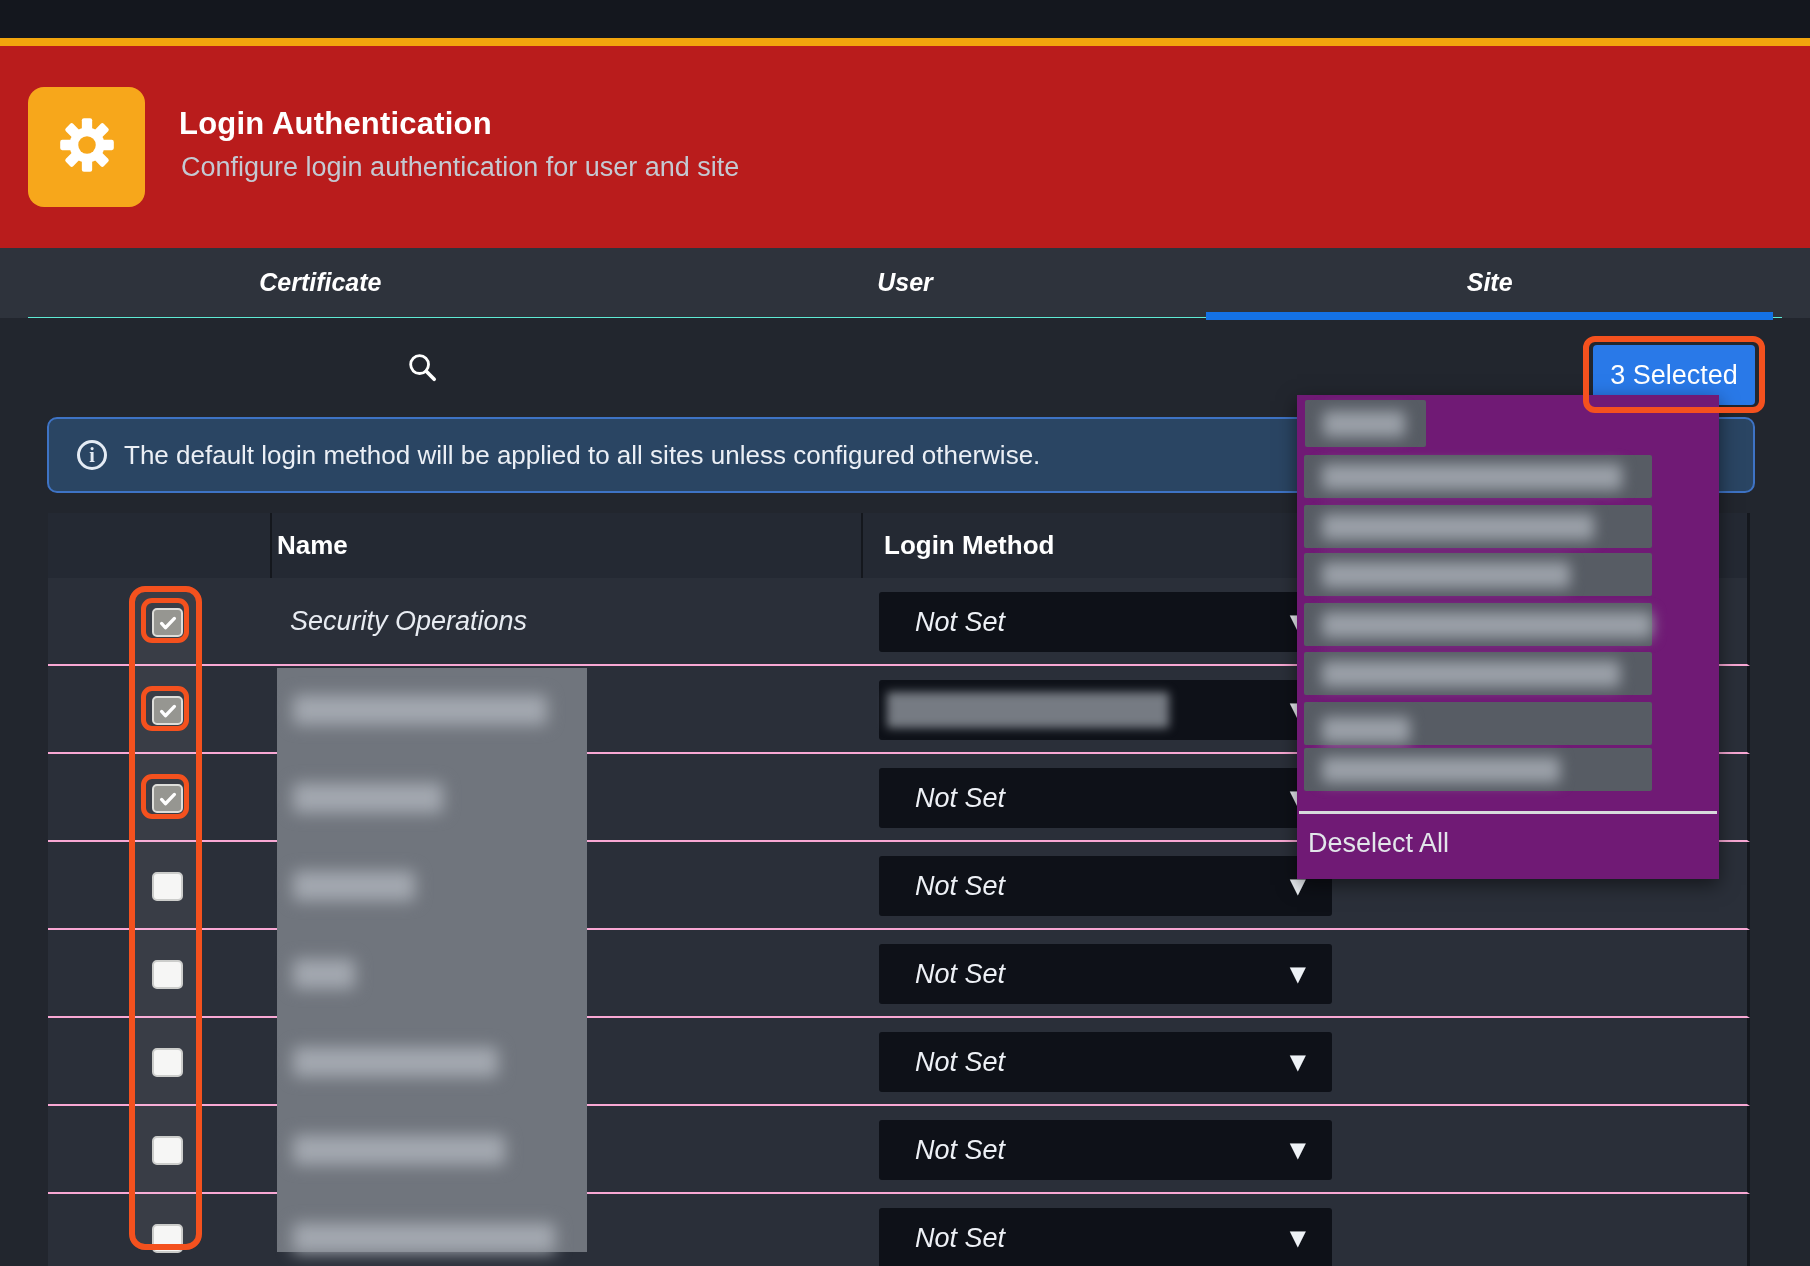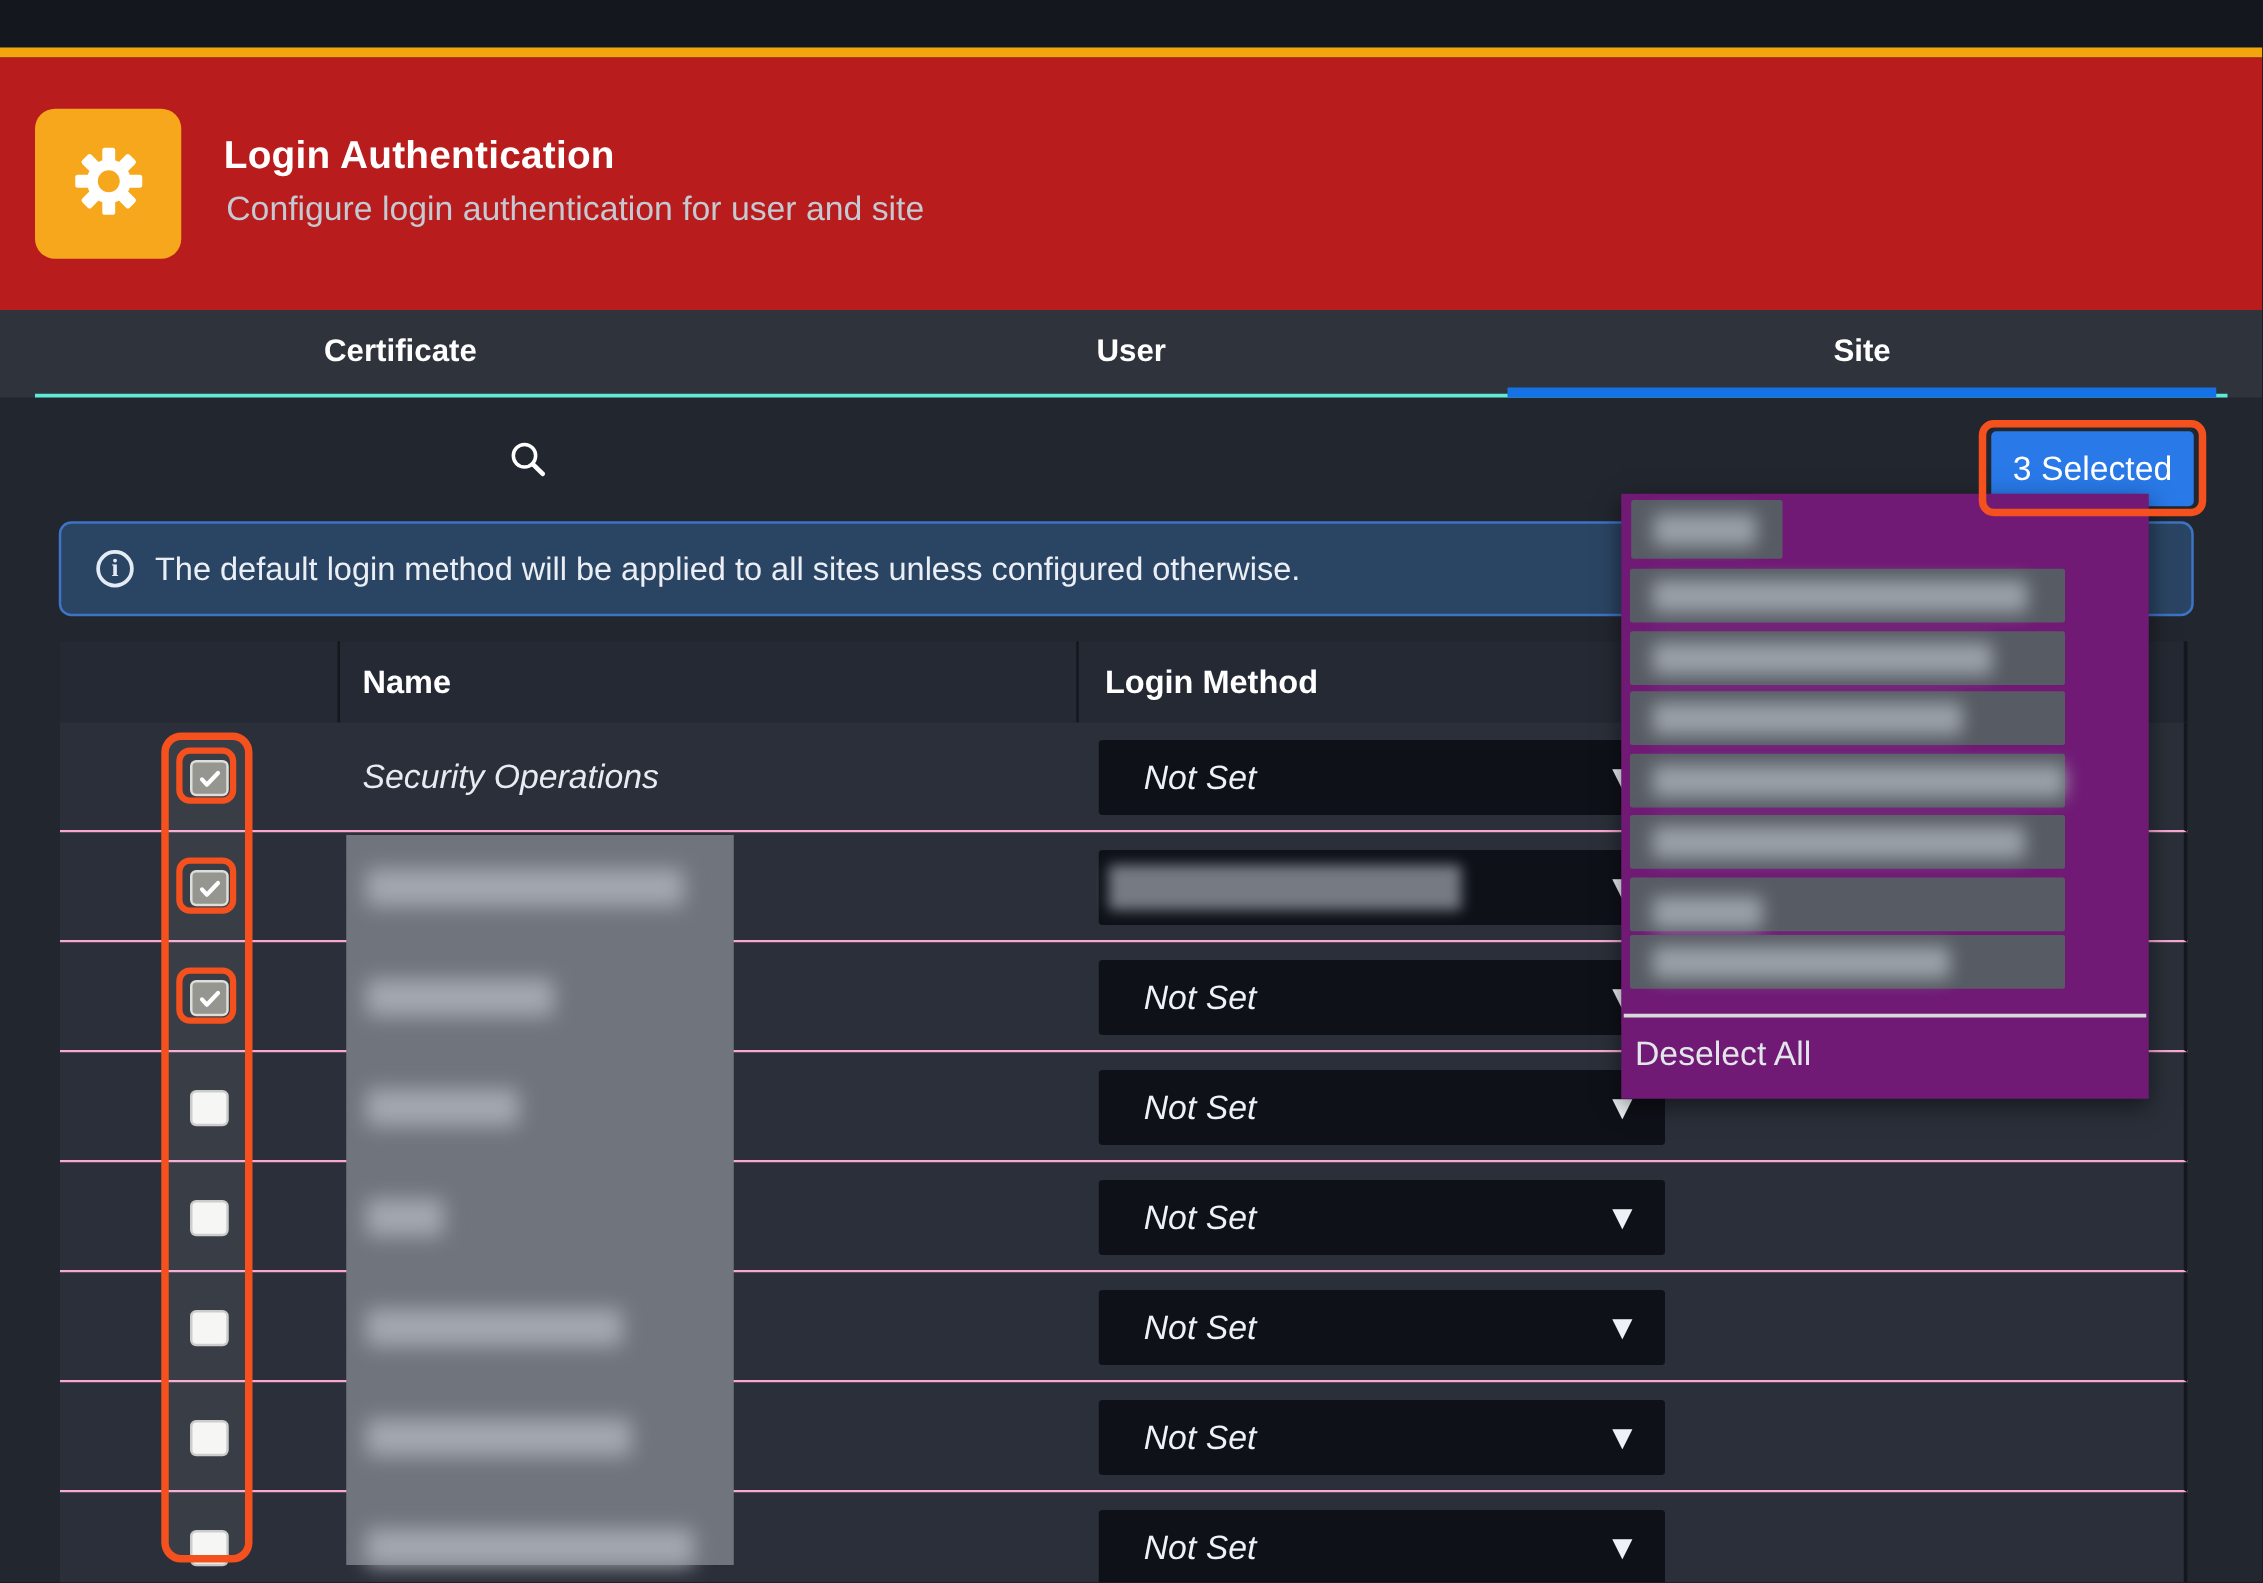--- a/index.html
+++ b/index.html
@@ -9,42 +9,42 @@
   
   .topbar{position:absolute;left:0;top:0;width:1810px;height:38px;background:#14171e;}
   .accentline{position:absolute;left:0;top:38px;width:1810px;height:8px;background:#f2a50d;}
   .pagehead{position:absolute;left:0;top:46px;width:1810px;height:202px;background:#b91c1c;}
   .apptile{position:absolute;left:28px;top:41px;width:117px;height:120px;border-radius:16px;background:#f7a71b;display:flex;align-items:center;justify-content:center;}
   .pagetitle{position:absolute;left:179px;top:60px;font-size:31px;font-weight:bold;color:#ffffff;letter-spacing:.2px;}
   .pagesub{position:absolute;left:181px;top:106px;font-size:27px;color:#c4c9d2;}
 
   
   .tabsbar{position:absolute;left:0;top:248px;width:1810px;height:70px;background:#2e333c;}
-  .tabstrip{position:relative;margin:0 28px;height:70px;border-bottom:3px solid #5eead4;display:flex;}
+  .tabstrip{position:relative;margin:0 28px;height:70px;border-bottom:1px solid #5eead4;display:flex;font-style:italic;}
   .tab{position:relative;flex:1;display:flex;align-items:center;justify-content:center;color:#ffffff;font-size:25px;font-weight:bold;cursor:default;}
   .tab .active-underline{position:absolute;left:1.5%;bottom:-3px;width:97%;height:8px;background:#1472e6;}
 
   
   .search{position:absolute;left:69px;top:337px;width:386px;height:58px;background:#10141c;border:none;border-radius:6px;color:#dfe3ea;font-size:26px;padding:0 60px 0 26px;outline:none;}
   .search::placeholder{color:#79808f;opacity:1;}
   .search-icon{position:absolute;left:405px;top:350px;width:34px;height:34px;}
   .selbtn{position:absolute;left:1593px;top:345px;width:162px;height:60px;background:#2979e8;border-radius:4px;color:#ffffff;font-size:27px;display:flex;align-items:center;justify-content:center;}
   .selbtn-ring{position:absolute;left:1583px;top:336px;width:182px;height:77px;border:6px solid #f4511e;border-radius:12px;z-index:40;}
 
   
   .banner{position:absolute;left:47px;top:417px;width:1708px;height:76px;background:#2a4563;border:2px solid #3e73c5;border-radius:10px;display:flex;align-items:center;z-index:1;}
   .info-icon{width:30px;height:30px;border:3px solid #e4ebf4;border-radius:50%;margin-left:28px;flex:0 0 auto;display:flex;align-items:center;justify-content:center;color:#e4ebf4;font-size:20px;font-weight:bold;font-family:"Liberation Serif","DejaVu Serif",serif;}
   .banner-text{margin-left:17px;color:#ebeff5;font-size:26px;}
 
   
   .table{position:absolute;left:48px;top:513px;width:1702px;z-index:2;}
   .thead{display:flex;height:65px;background:#242933;border-right:3px solid #14171d;}
   .th{display:flex;align-items:center;color:#ffffff;font-size:26px;font-weight:bold;}
   .th.c1{width:224px;border-right:2px solid #14171d;}
-  .th.c2{width:591px;border-right:2px solid #14171d;padding-left:18px;}
+  .th.c2{width:591px;border-right:2px solid #14171d;padding-left:5px;}
   .th.c3{flex:1;padding-left:21px;}
   .trow{position:relative;display:flex;height:88px;background:#2a2f39;border-bottom:2px solid #f9a8d4;border-right:3px solid #14171d;font-style:italic;}
   .cell{position:relative;}
   .cell.c1{width:224px;}
   .cell.c2{width:591px;display:flex;align-items:center;padding-left:18px;}
   .cell.c3{flex:1;}
   .rowname{color:#e8ecf2;font-size:27px;}
   .checkbox{position:absolute;left:104px;top:30px;width:31px;height:29px;border-radius:5px;}
   .checkbox.checked{background:#8e8e89;border:2px solid #dcdcd8;display:flex;align-items:center;justify-content:center;}
   .checkbox.unchecked{background:#f6f6f5;border:2px solid #c9cac8;}

